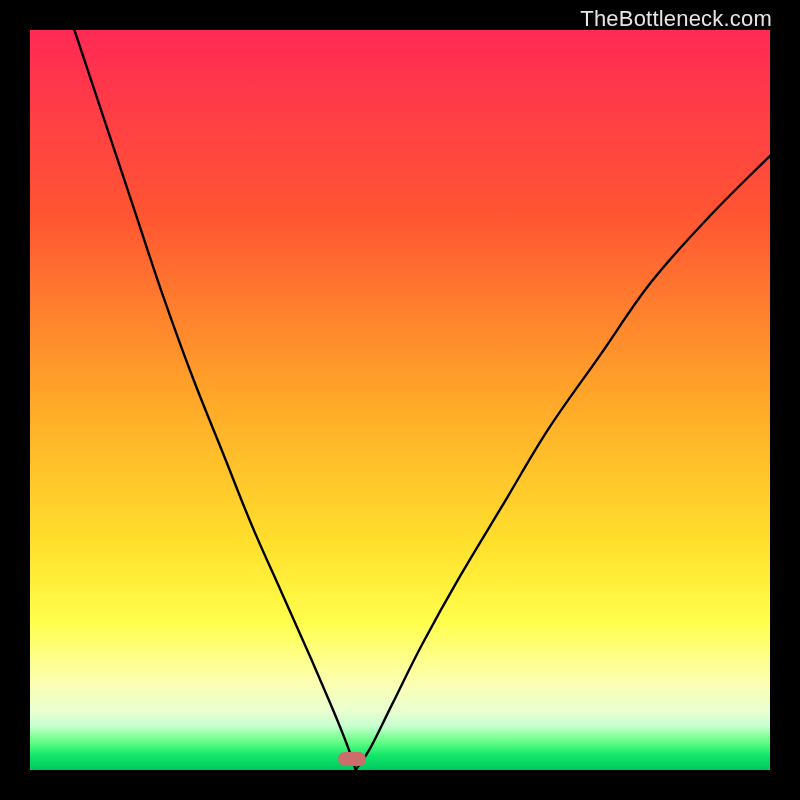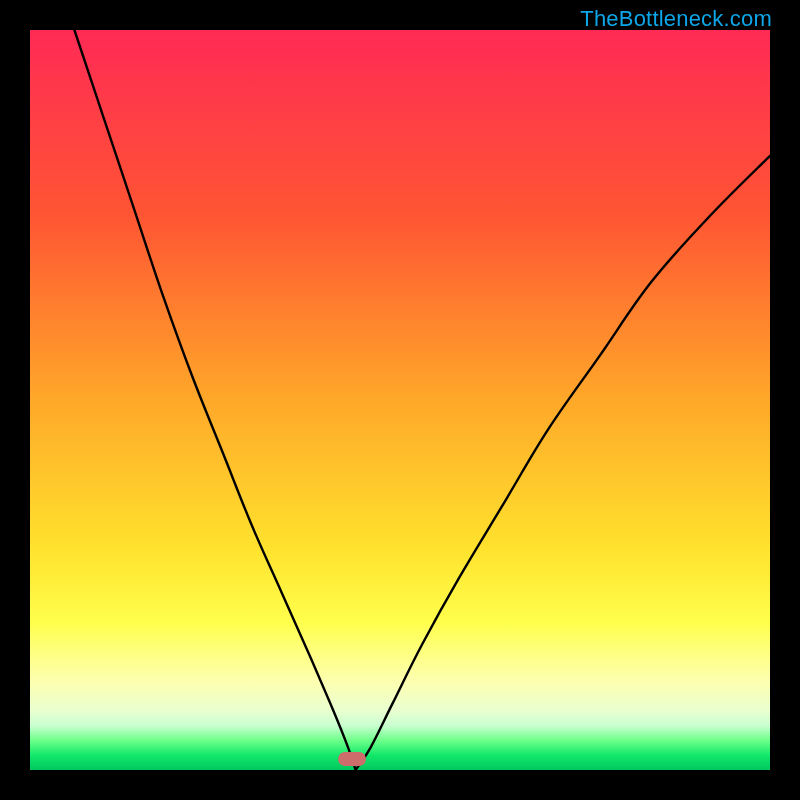--- a/index.html
+++ b/index.html
@@ -35,21 +35,21 @@
       #c9ffd0 94%,
       #6dff8a 96%,
       #12e86a 98%,
       #00c75e 100%
     );
   }
   .watermark {
     position: absolute;
     top: 6px;
     right: 28px;
-    color: #0ea5e9;
+    color: #e5e5e5;
     font-size: 22px;
     letter-spacing: 0.2px;
     text-align: right;
   }
   .marker {
     position: absolute;
     width: 28px;
     height: 14px;
     border-radius: 7px;
     background: #cc6d6c;

